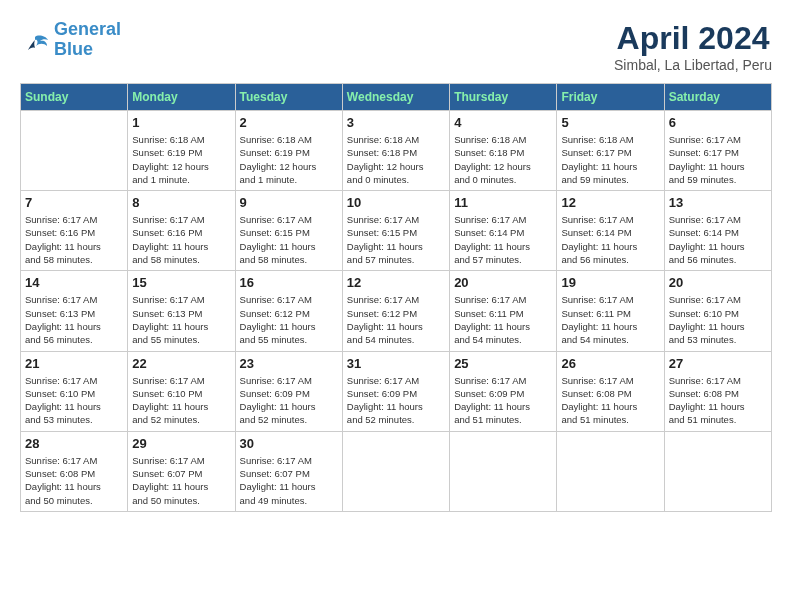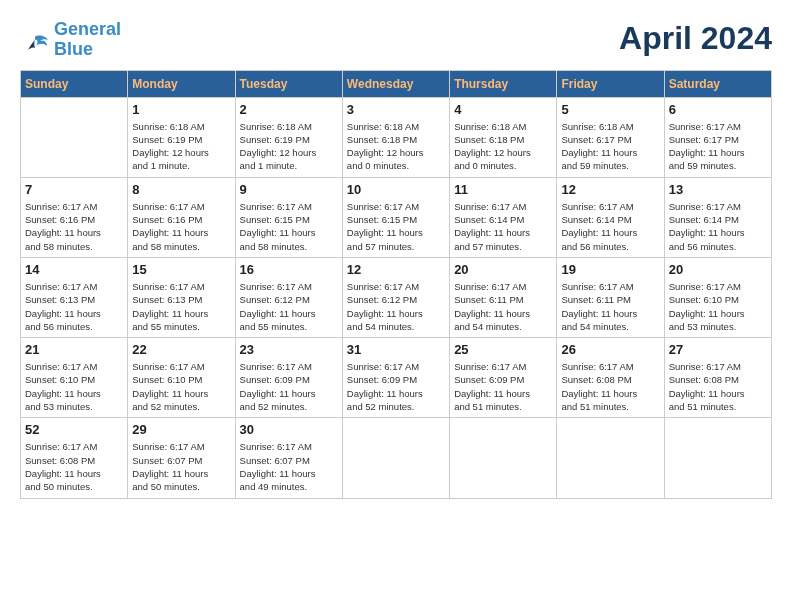--- a/index.html
+++ b/index.html
@@ -46,21 +46,21 @@
       font-size: 14px;
       color: #555;
     }
     .calendar {
       width: 100%;
       border-collapse: collapse;
       font-size: 10px;
     }
     .calendar th {
       background-color: #2a6099;
-      color: #fdba74;
+      color: #86efac;
       padding: 6px 4px;
       text-align: left;
       font-size: 12px;
       border: 1px solid #ccc;
     }
     .calendar td {
       vertical-align: top;
       border: 1px solid #ccc;
       padding: 4px;
       width: 107px;
@@ -97,20 +97,21 @@
       <path d="M15 5 C18 2, 26 4, 28 8 C26 7, 22 7, 20 9 C24 8, 27 10, 27 14 C24 11, 19 11, 16 14 C19 10, 17 7, 15 8 Z" fill="#3a8cc7"></path>
       <path d="M15 8 C13 10, 10 14, 8 18 C10 16, 13 15, 15 16 C14 13, 14 10, 15 8 Z" fill="#1a3a5c"></path>
     </svg>
     <div class="logo-text">
       <div><span>General</span></div>
       <div><span style="color:#3a8cc7">Blue</span></div>
     </div>
   </div>
   <div class="title-block">
     <div class="month-title">April 2024</div>
+    <div class="location-title">Simbal, La Libertad, Peru</div>
   </div>
 </div>
 
 <table class="calendar">
   <thead>
     <tr>
     <th>Sunday</th>
         <th>Monday</th>
         <th>Tuesday</th>
         <th>Wednesday</th>
@@ -313,21 +314,21 @@
         <td>
           <div class="day-number">27</div>
           <div class="day-info" style="white-space: pre-line;">Sunrise: 6:17 AM
 Sunset: 6:08 PM
 Daylight: 11 hours
 and 51 minutes.</div>
         </td>
       </tr>
       <tr class="week-row">
         <td>
-          <div class="day-number">52</div>
+          <div class="day-number">28</div>
           <div class="day-info" style="white-space: pre-line;">Sunrise: 6:17 AM
 Sunset: 6:08 PM
 Daylight: 11 hours
 and 50 minutes.</div>
         </td>
         <td>
           <div class="day-number">29</div>
           <div class="day-info" style="white-space: pre-line;">Sunrise: 6:17 AM
 Sunset: 6:07 PM
 Daylight: 11 hours

